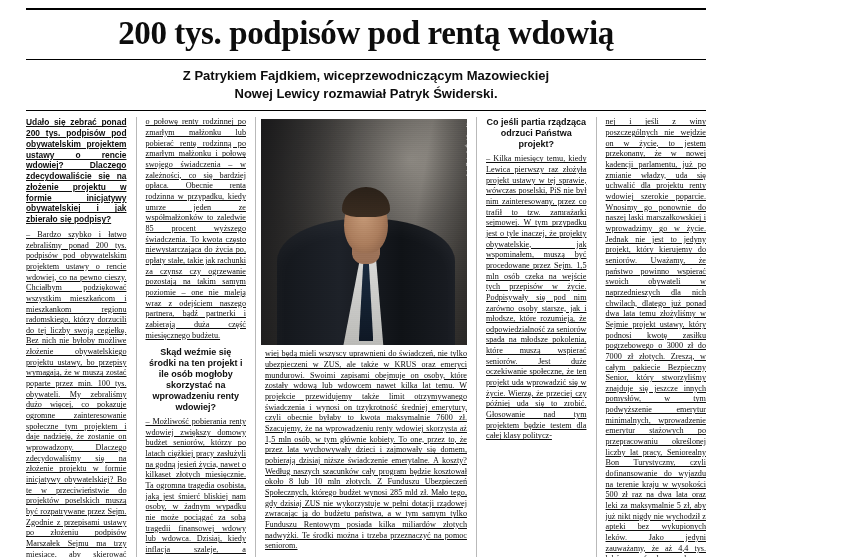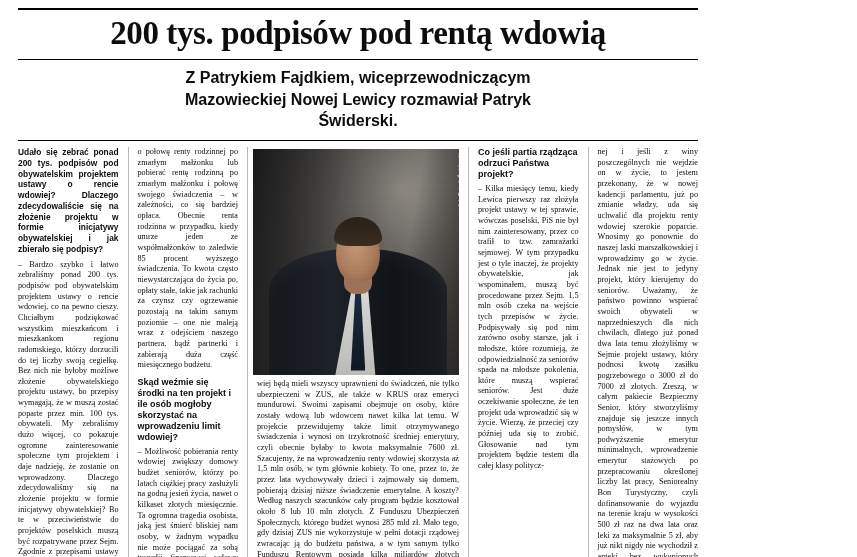--- a/index.html
+++ b/index.html
@@ -11,20 +11,21 @@
     width: 857px; height: 557px;
     font-family: "Liberation Serif", serif;
     color: #0d0d0d;
     overflow: hidden;
   }
   .page {
     position: relative;
     width: 712px; height: 557px;
     padding: 8px 14px 6px 18px;
     background: #ffffff;
+    margin-left: 8px;
   }
   .rule-top {
     width: 100%;
     height: 2px;
     background: #000;
     margin-bottom: 6px;
   }
   .headline {
     font-family: "Liberation Serif", serif;
     font-weight: bold;
@@ -36,21 +37,21 @@
   }
   .rule-under-headline {
     width: 100%;
     height: 1.5px;
     background: #000;
     margin-bottom: 7px;
   }
   .lede {
     font-family: "Liberation Sans", sans-serif;
     font-weight: bold;
-    font-size: 16px;
+    font-size: 13px;
     line-height: 1.35;
     text-align: center;
     margin: 0 0 8px 0;
     padding: 0 150px;
   }
   .rule-under-lede {
     width: 100%;
     height: 1.2px;
     background: #000;
     margin-bottom: 6px;
@@ -70,32 +71,33 @@
     background: #b9b9b9;
     flex: 0 0 1px;
     align-self: stretch;
   }
   p {
     margin: 0 0 5px 0;
     font-size: 8.2px;
     line-height: 1.30;
     text-align: justify;
     hyphens: auto;
+    text-decoration: underline;
     -webkit-hyphens: auto;
   }
   p.q {
     font-weight: bold;
   }
   .subhead {
     font-family: "Liberation Sans", sans-serif;
     font-weight: bold;
     font-size: 9px;
     line-height: 1.22;
     margin: 6px 0 4px 0;
-    text-align: left;
+    text-align: center;
   }
   .lead-block p {
     font-family: "Liberation Sans", sans-serif;
     font-weight: bold;
     font-size: 8.4px;
     line-height: 1.28;
   }
   .photo-wrap {
     position: relative;
     float: right;
@@ -224,21 +226,21 @@
         <p class="q">Udało się zebrać ponad 200 tys. podpisów pod obywatelskim projektem ustawy o rencie wdowiej? Dlaczego zdecydowaliście się na złożenie projektu w formie inicjatywy obywatelskiej i jak zbierało się podpisy?</p>
       </div>
       <p>– Bardzo szybko i łatwo zebraliśmy ponad 200 tys. podpisów pod obywatelskim projektem ustawy o rencie wdowiej, co na pewno cieszy. Chciałbym podziękować wszystkim mieszkańcom i mieszkankom regionu radomskiego, którzy dorzucili do tej liczby swoją cegiełkę. Bez nich nie byłoby możliwe złożenie obywatelskiego projektu ustawy, bo przepisy wymagają, że w muszą zostać poparte przez min. 100 tys. obywateli. My zebraliśmy dużo więcej, co pokazuje ogromne zainteresowanie społeczne tym projektem i daje nadzieję, że zostanie on wprowadzony. Dlaczego zdecydowaliśmy się na złożenie projektu w formie inicjatywy obywatelskiej? Bo te w przeciwieństwie do projektów poselskich muszą być rozpatrywane przez Sejm. Zgodnie z przepisami ustawy po złożeniu podpisów Marszałek Sejmu ma trzy miesiące, aby skierować projekt do pracy. W tym konkretnym przypadku pewno wydarzy się to najpóźniej w lipcu.</p>
       <div class="subhead">Czym jest renta wdowiej? Jakie są założenia projektu?</div>
     </div>
 
     <div class="col-sep"></div>
 
     <div class="col">
       <p>o połowę renty rodzinnej po zmarłym małżonku lub pobierać rentę rodzinną po zmarłym małżonku i połowę swojego świadczenia – w zależności, co się bardziej opłaca. Obecnie renta rodzinna w przypadku, kiedy umrze jeden ze współmałżonków to zaledwie 85 procent wyższego świadczenia. To kwota często niewystarczająca do życia po, opłaty stałe, takie jak rachunki za czynsz czy ogrzewanie pozostają na takim samym poziomie – one nie maleją wraz z odejściem naszego partnera, bądź partnerki i zabierają duża część miesięcznego budżetu.</p>
-      <div class="subhead">Skąd weźmie się środki na ten projekt i ile osób mogłoby skorzystać na wprowadzeniu limit wdowiej?</div>
+      <div class="subhead">Skąd weźmie się środki na ten projekt i ile osób mogłoby skorzystać na wprowadzeniu renty wdowiej?</div>
       <p>– Możliwość pobierania renty wdowiej zwiększy domowy budżet seniorów, którzy po latach ciężkiej pracy zasłużyli na godną jesień życia, nawet o kilkaset złotych miesięcznie. Ta ogromna tragedia osobista, jaką jest śmierć bliskiej nam osoby, w żadnym wypadku nie może pociągać za sobą tragedii finansowej wdowy lub wdowca. Dzisiaj, kiedy inflacja szaleje, a wszechogarniająca drożyzna daje nam się mocno we znaki w sposób szczególny musimy zadbać o seniorów, którzy w wielu przypadkach żyją za mniej lub niewiele więcej niż tysiąc złotych miesięcznie. Trzeba skończyć z tym, że senior zastanawia się dzisiaj, czy opłacić rachunki za mieszkanie, czy wykupić lekarstwa. Tak dalej być nie może, stąd też nasza propozycja. Projekt ustawy, który złożyliśmy przewiduje, że prawo do renty wdo-</p>
     </div>
 
     <div class="col-sep"></div>
 
     <div class="col">
       <div class="photo-wrap">
         <div class="photo">
           <div class="bg"></div>
           <div class="wall"></div>

